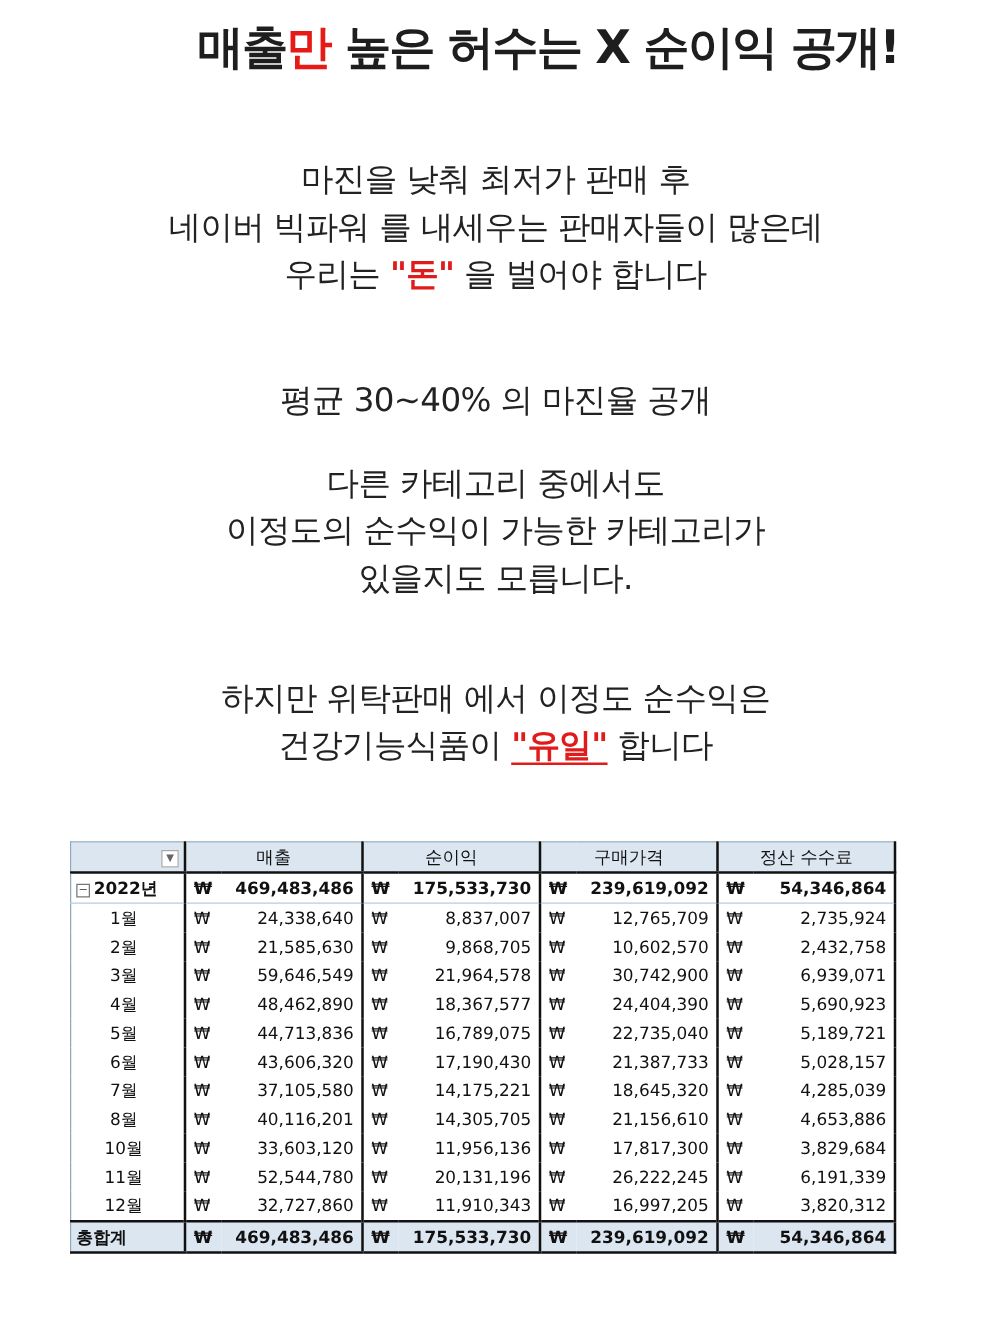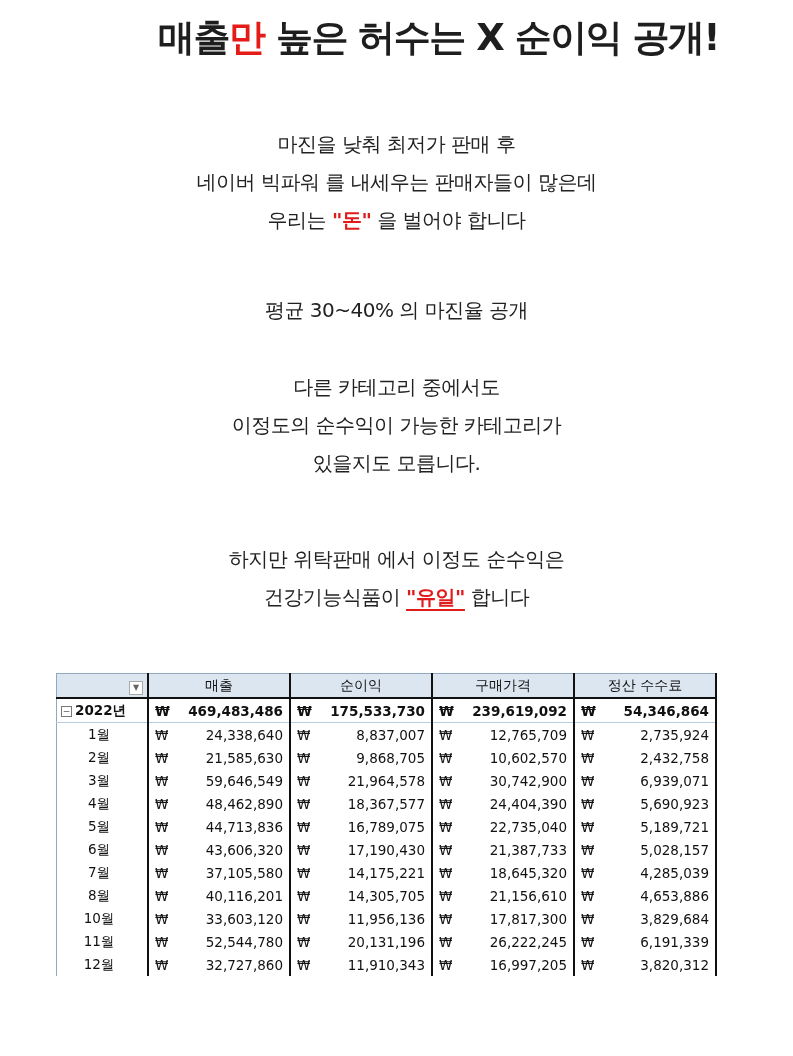--- a/index.html
+++ b/index.html
@@ -4,28 +4,28 @@
   <style>
     html, body { margin:0; padding:0; background:#ffffff; }
     body { width:793px; height:1056px; position:relative; overflow:hidden;
            font-family:"DejaVu Sans", "Liberation Sans", sans-serif; color:#222; }
     .title-wrap { position:absolute; top:10px; left:0; width:793px; text-align:center;padding-left:42px; }
     .title { display:inline-block; position:relative; font-size:37px; font-weight:900;
              letter-spacing:-1.5px; color:#1e1e1e; line-height:56px; font-family:"DejaVu Sans", sans-serif; }
     .title .red { color:#e41b17; }
     .title-underline { position:absolute; left:20px; right:28px; bottom:-2px; height:11px;
                        background:#d7dcf5; border-radius:6px; z-index:-1; transform:skewX(-8deg); }
-    .para { position:absolute; left:0; width:793px; text-align:center; font-size:20px;
+    .para { position:absolute; left:0; width:793px; text-align:center; font-size:26px;
             line-height:38px; color:#222; letter-spacing:-0.5px; }
     .para .line { display:block; }
     .para .b { font-weight:bold; }
     .red { color:#e01b1b; }
     .u { text-decoration:underline; text-decoration-color:#e01b1b; text-underline-offset:5px; }
     #p1 { top:125px; }
-    #p2 { top:291px; }
+    #p2 { top:302px; }
     #p3 { top:368px; }
     #p4 { top:540px; }
     .sheet { position:absolute; left:56px; top:673px; border-collapse:collapse;
              font-family:"DejaVu Sans", "Liberation Sans", sans-serif; font-size:13.5px; color:#111; }
     .sheet td, .sheet th { height:23px; padding:0 6px; white-space:nowrap; }
     .sheet th { background:#dce6f1; font-weight:normal; text-align:center; font-size:14px;
                 border-top:1px solid #8ea9c1; border-bottom:2px solid #111; }
     .sheet .corner { width:80px; text-align:right; padding-right:4px; border-left:1px solid #8ea9c1; }
     .dd { display:inline-block; width:12px; height:12px; border:1px solid #aaa; background:#fff;
           font-size:8px; line-height:12px; text-align:center; color:#666; }
@@ -207,14 +207,25 @@
         <td class="lbl">12월</td>
         <td class="won">₩</td>
         <td class="num">32,727,860</td>
         <td class="won">₩</td>
         <td class="num">11,910,343</td>
         <td class="won">₩</td>
         <td class="num">16,997,205</td>
         <td class="won">₩</td>
         <td class="num lastnum">3,820,312</td>
       </tr>
+      <tr class="total">
+        <td class="lbl">총합계</td>
+        <td class="won">₩</td>
+        <td class="num">469,483,486</td>
+        <td class="won">₩</td>
+        <td class="num">175,533,730</td>
+        <td class="won">₩</td>
+        <td class="num">239,619,092</td>
+        <td class="won">₩</td>
+        <td class="num lastnum">54,346,864</td>
+      </tr>
     </tbody>
 </table>
 
 </body></html>

